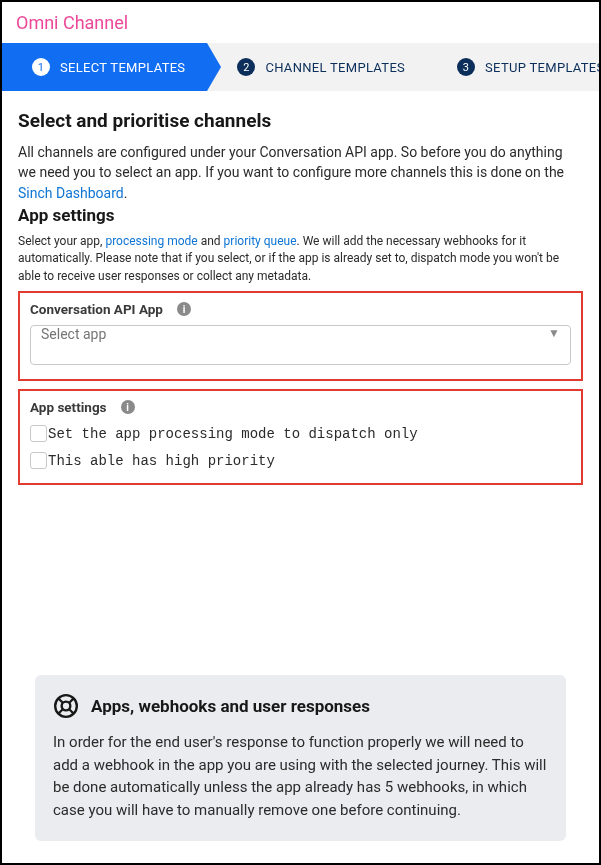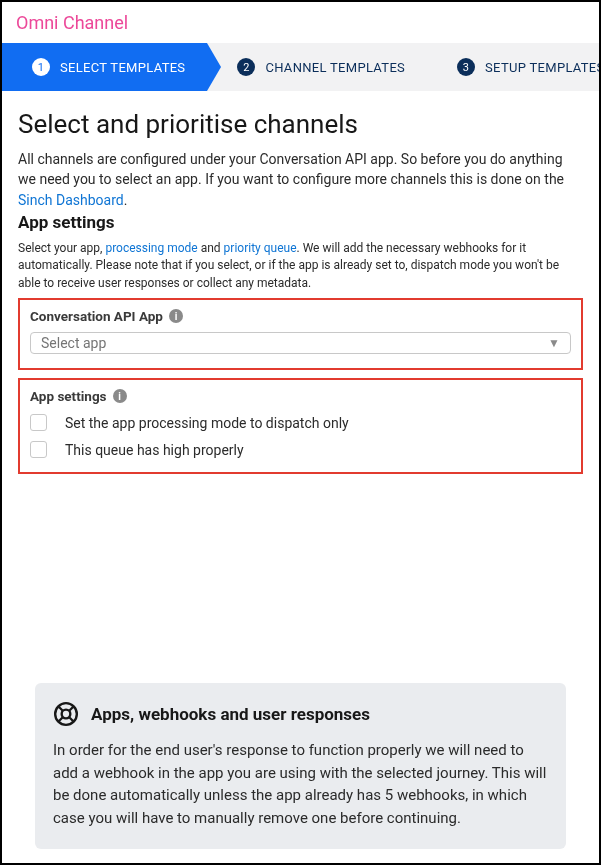--- a/index.html
+++ b/index.html
@@ -73,22 +73,22 @@
       width: 0; height: 0;
       border-top: 24px solid transparent;
       border-bottom: 24px solid transparent;
       border-left: 18px solid #f2f2f3;
       z-index: 1;
     }
     .content {
       padding: 18px 16px 0 16px;
     }
     h1.page-heading {
-      font-size: 26px;
-      font-weight: 400;
+      font-size: 19px;
+      font-weight: 700;
       color: #181818;
       margin-bottom: 10px;
     }
     p.lead {
       font-size: 14px;
       color: #2b2b2b;
       line-height: 1.45;
       margin-bottom: 2px;
     }
     a.link { color: #0f75d4; text-decoration: none; }
@@ -108,68 +108,69 @@
       border: 2px solid #e23b2f;
       padding: 8px 10px 14px 10px;
       margin-bottom: 8px;
     }
     .field-label {
       font-size: 13.5px;
       font-weight: 700;
       color: #3a3a3a;
       display: flex;
       align-items: center;
-      gap: 6px;
+      gap: 14px;
       margin-bottom: 8px;
     }
     .info-icon {
       width: 14px; height: 14px;
       border-radius: 50%;
       background: #8a8a8a;
       color: #fff;
       font-size: 10px;
       font-weight: 700;
       display: inline-flex;
       align-items: center;
       justify-content: center;
       font-style: normal;
     }
     .select-wrap {
       border: 1px solid #c8c8c8;
       border-radius: 4px;
-      height: 22px;
-      display: flex;
-      align-items: center;
+      height: 40px;
+      display: flex;
+      align-items: flex-start;
       padding: 0 10px;
       background: #fff;
       cursor: pointer;
       justify-content: space-between;
     }
     .select-placeholder { color: #757575; font-size: 14px; }
     .chev { color: #8a8a8a; font-size: 12px; }
     .checkbox-row {
       display: flex;
       align-items: center;
-      gap: 18px;
+      gap: 1px;
       margin-top: 10px;
+      font-family: Liberation Mono, monospace;
     }
     .checkbox-row:first-of-type { margin-top: 6px; }
     .cb {
       width: 17px; height: 17px;
       border: 1px solid #c8c8c8;
       border-radius: 3px;
       background: #fff;
       cursor: pointer;
     }
     .cb-label { font-size: 14px; color: #2b2b2b; }
     .callout {
       position: absolute;
       left: 33px;
       right: 33px;
-      bottom: 14px;
+      bottom: 22px;
       background: #eaecef;
       border-radius: 6px;
       padding: 18px 18px 20px 18px;
     }
     .callout-header {
       display: flex;
       align-items: center;
       gap: 12px;
       margin-bottom: 12px;
     }
@@ -238,21 +239,21 @@
     <div class="field-label">
       <span>App settings</span>
       <span class="info-icon">i</span>
     </div>
     <div class="checkbox-row">
       <div class="cb"></div>
       <span class="cb-label">Set the app processing mode to dispatch only</span>
     </div>
     <div class="checkbox-row">
       <div class="cb"></div>
-      <span class="cb-label">This queue has high properly</span>
+      <span class="cb-label">This able has high priority</span>
     </div>
   </div>
 
 </div>
 
 <div class="callout">
   <div class="callout-header">
     <svg class="callout-icon" viewBox="0 0 24 24" fill="none">
       <circle cx="12" cy="12" r="10" stroke="#181818" stroke-width="2.2"></circle>
       <circle cx="12" cy="12" r="4" stroke="#181818" stroke-width="2.2"></circle>

